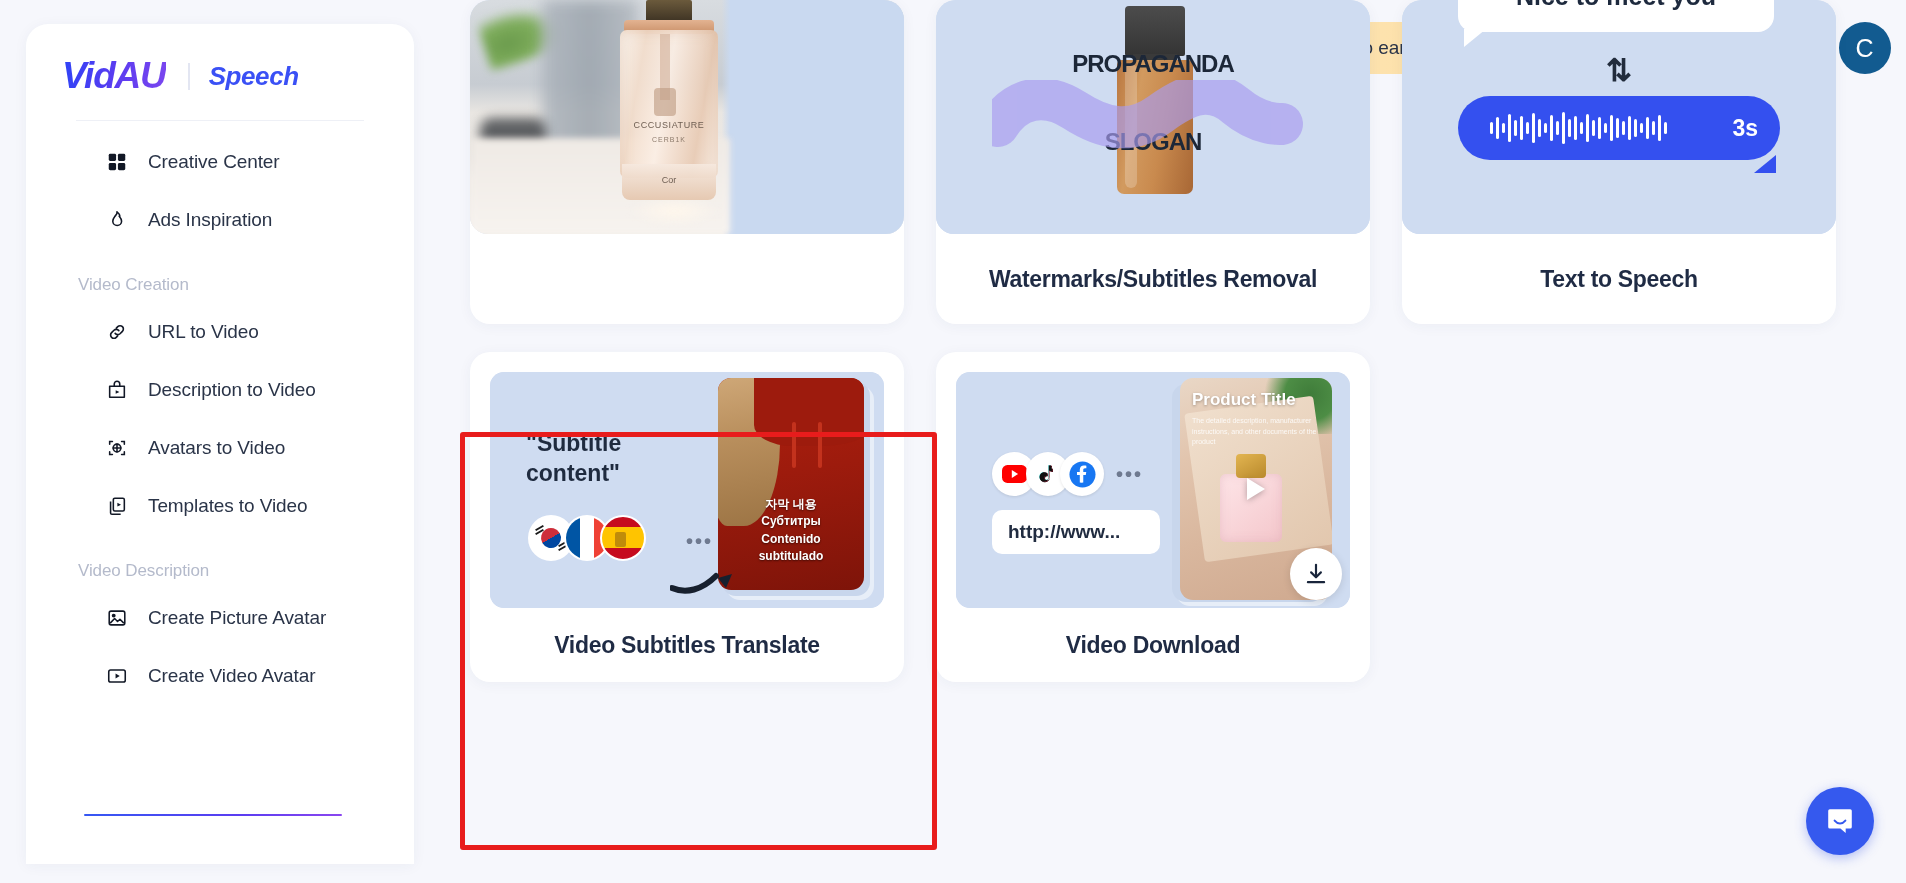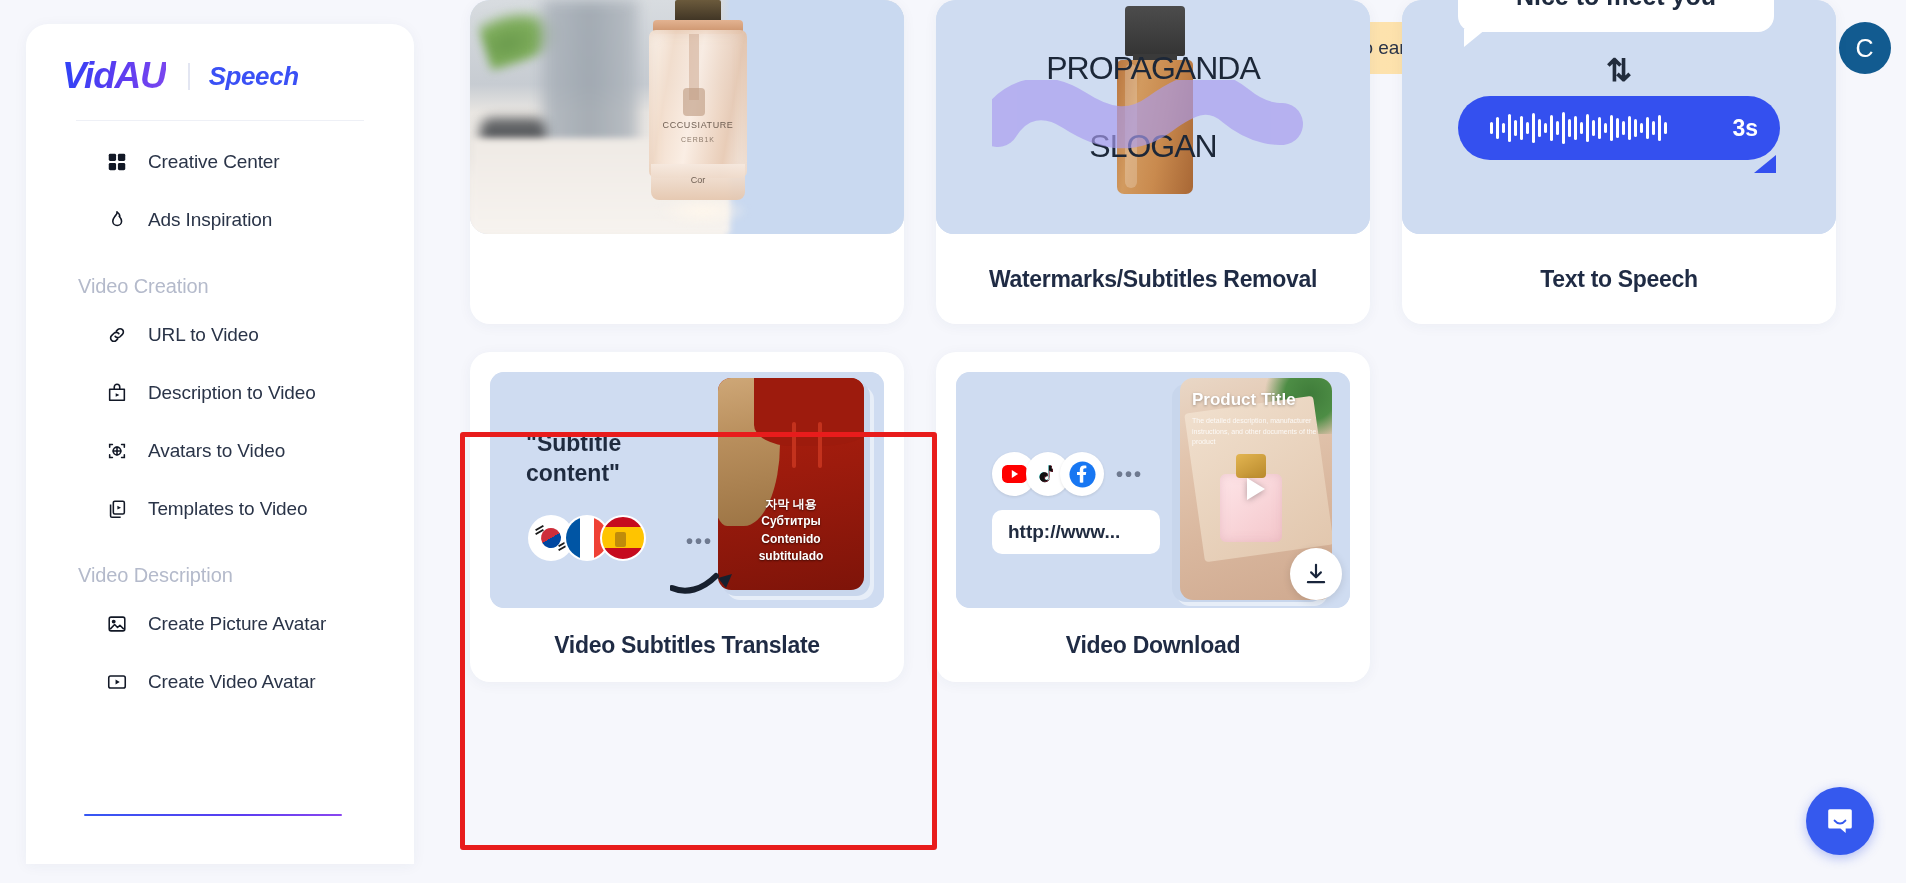--- a/index.html
+++ b/index.html
@@ -37,21 +37,21 @@
   .nav { padding-top: 12px; }
   .nav-item {
     display: flex; align-items: center;
     height: 58px; padding-left: 80px; gap: 20px;
     cursor: pointer; color: #2b3650;
   }
   .nav-item .label { font-size: 19px; color: #2a3448; letter-spacing: -0.1px; }
   .nav-ico { width: 22px; height: 22px; flex: 0 0 22px; display: block; color: #121826; }
   .nav-ico svg { width: 22px; height: 22px; display: block; }
   .nav-group {
-    font-size: 20px; color: #b4bacb; letter-spacing: -0.1px;
+    font-size: 17px; color: #b4bacb; letter-spacing: -0.1px;
     padding: 26px 0 8px 52px;
   }
   .sidebar-rule {
     position: absolute; left: 58px; right: 72px; bottom: 48px; height: 2px;
     background: linear-gradient(90deg,#3558f3 0%,#5a3df1 60%,#8a46ef 100%);
     border-radius: 2px;
   }
 
   
   #header {
@@ -138,21 +138,21 @@
   }
   .bg-dark {
     position: absolute; left: 10px; top: 118px; width: 66px; height: 56px;
     border-radius: 12px; background: #2f3338; filter: blur(6px); opacity: .75;
   }
   .bg-counter {
     position: absolute; left: 0; right: 40%; bottom: 0; height: 96px;
     background: linear-gradient(180deg,#efeae5,#f7f3ef); filter: blur(3px);
   }
   .perfume {
-    position: absolute; left: 165px; top: 0px; width: 126px; height: 214px;
+    position: absolute; left: 136px; top: 0px; width: 126px; height: 214px;
   }
   .pf-cap {
     position: absolute; left: 40px; top: 0; width: 46px; height: 22px;
     background: linear-gradient(180deg,#6b5a3c,#3d3223); border-radius: 2px 2px 0 0;
   }
   .pf-collar {
     position: absolute; left: 18px; top: 20px; width: 90px; height: 14px;
     background: linear-gradient(180deg,#e3b391,#c98f68); border-radius: 4px;
   }
   .pf-body {
@@ -203,21 +203,21 @@
     border-radius: 5px 5px 7px 7px;
     background: linear-gradient(100deg,#b9763f 0%,#d29a5f 28%,#c98a4e 58%,#a86735 100%);
     filter: blur(.4px);
   }
   .wm-shine {
     position: absolute; left: 14px; top: 58px; width: 12px; height: 124px;
     background: rgba(255,255,255,.22); border-radius: 6px;
   }
   .wm-t1, .wm-t2 {
     position: absolute; width: 100%; text-align: center;
-    font-size: 32px; font-weight: 400; color: #1c2738; letter-spacing: -1px;
+    font-size: 24px; font-weight: 700; color: #1c2738; letter-spacing: -1px;
   }
   .wm-t1 { top: 50px; }
   .wm-t2 { top: 128px; }
   .wm-stroke {
     position: absolute; left: 56px; top: 80px; width: 320px; height: 74px;
     opacity: .66;
   }
 
   
   .tts-wrap { position: absolute; inset: 0; background: #cfdcf1; }

